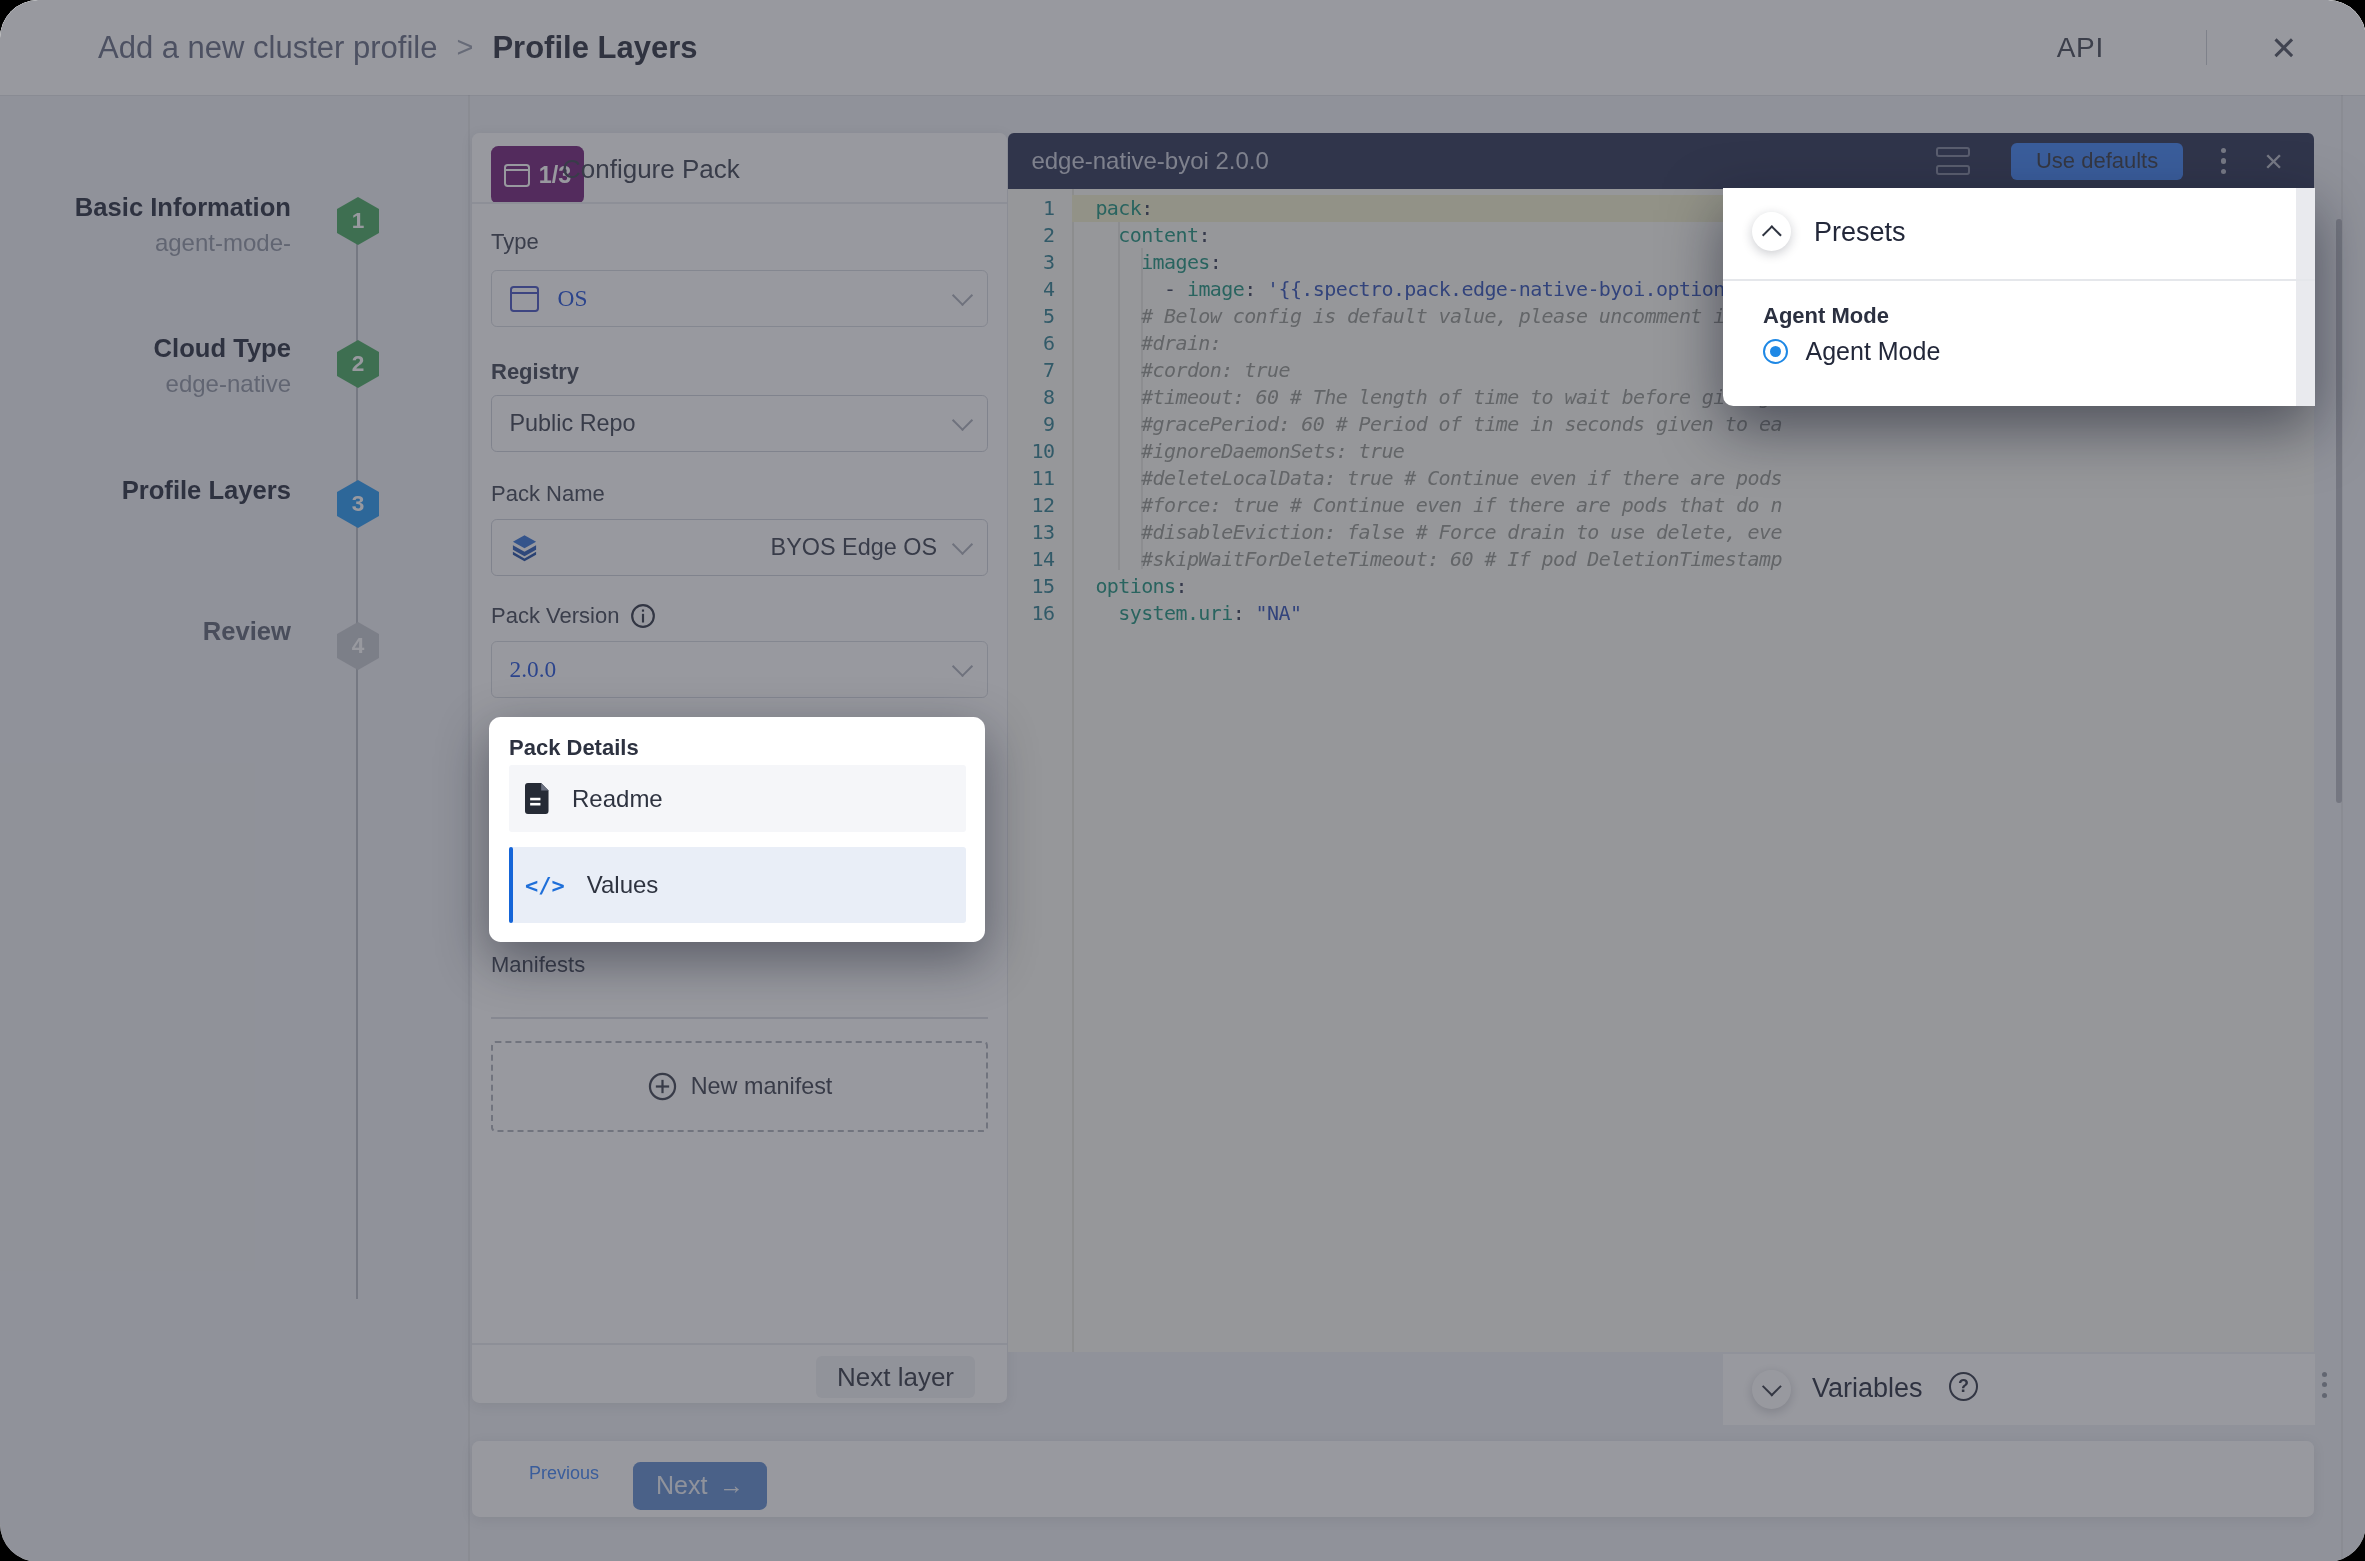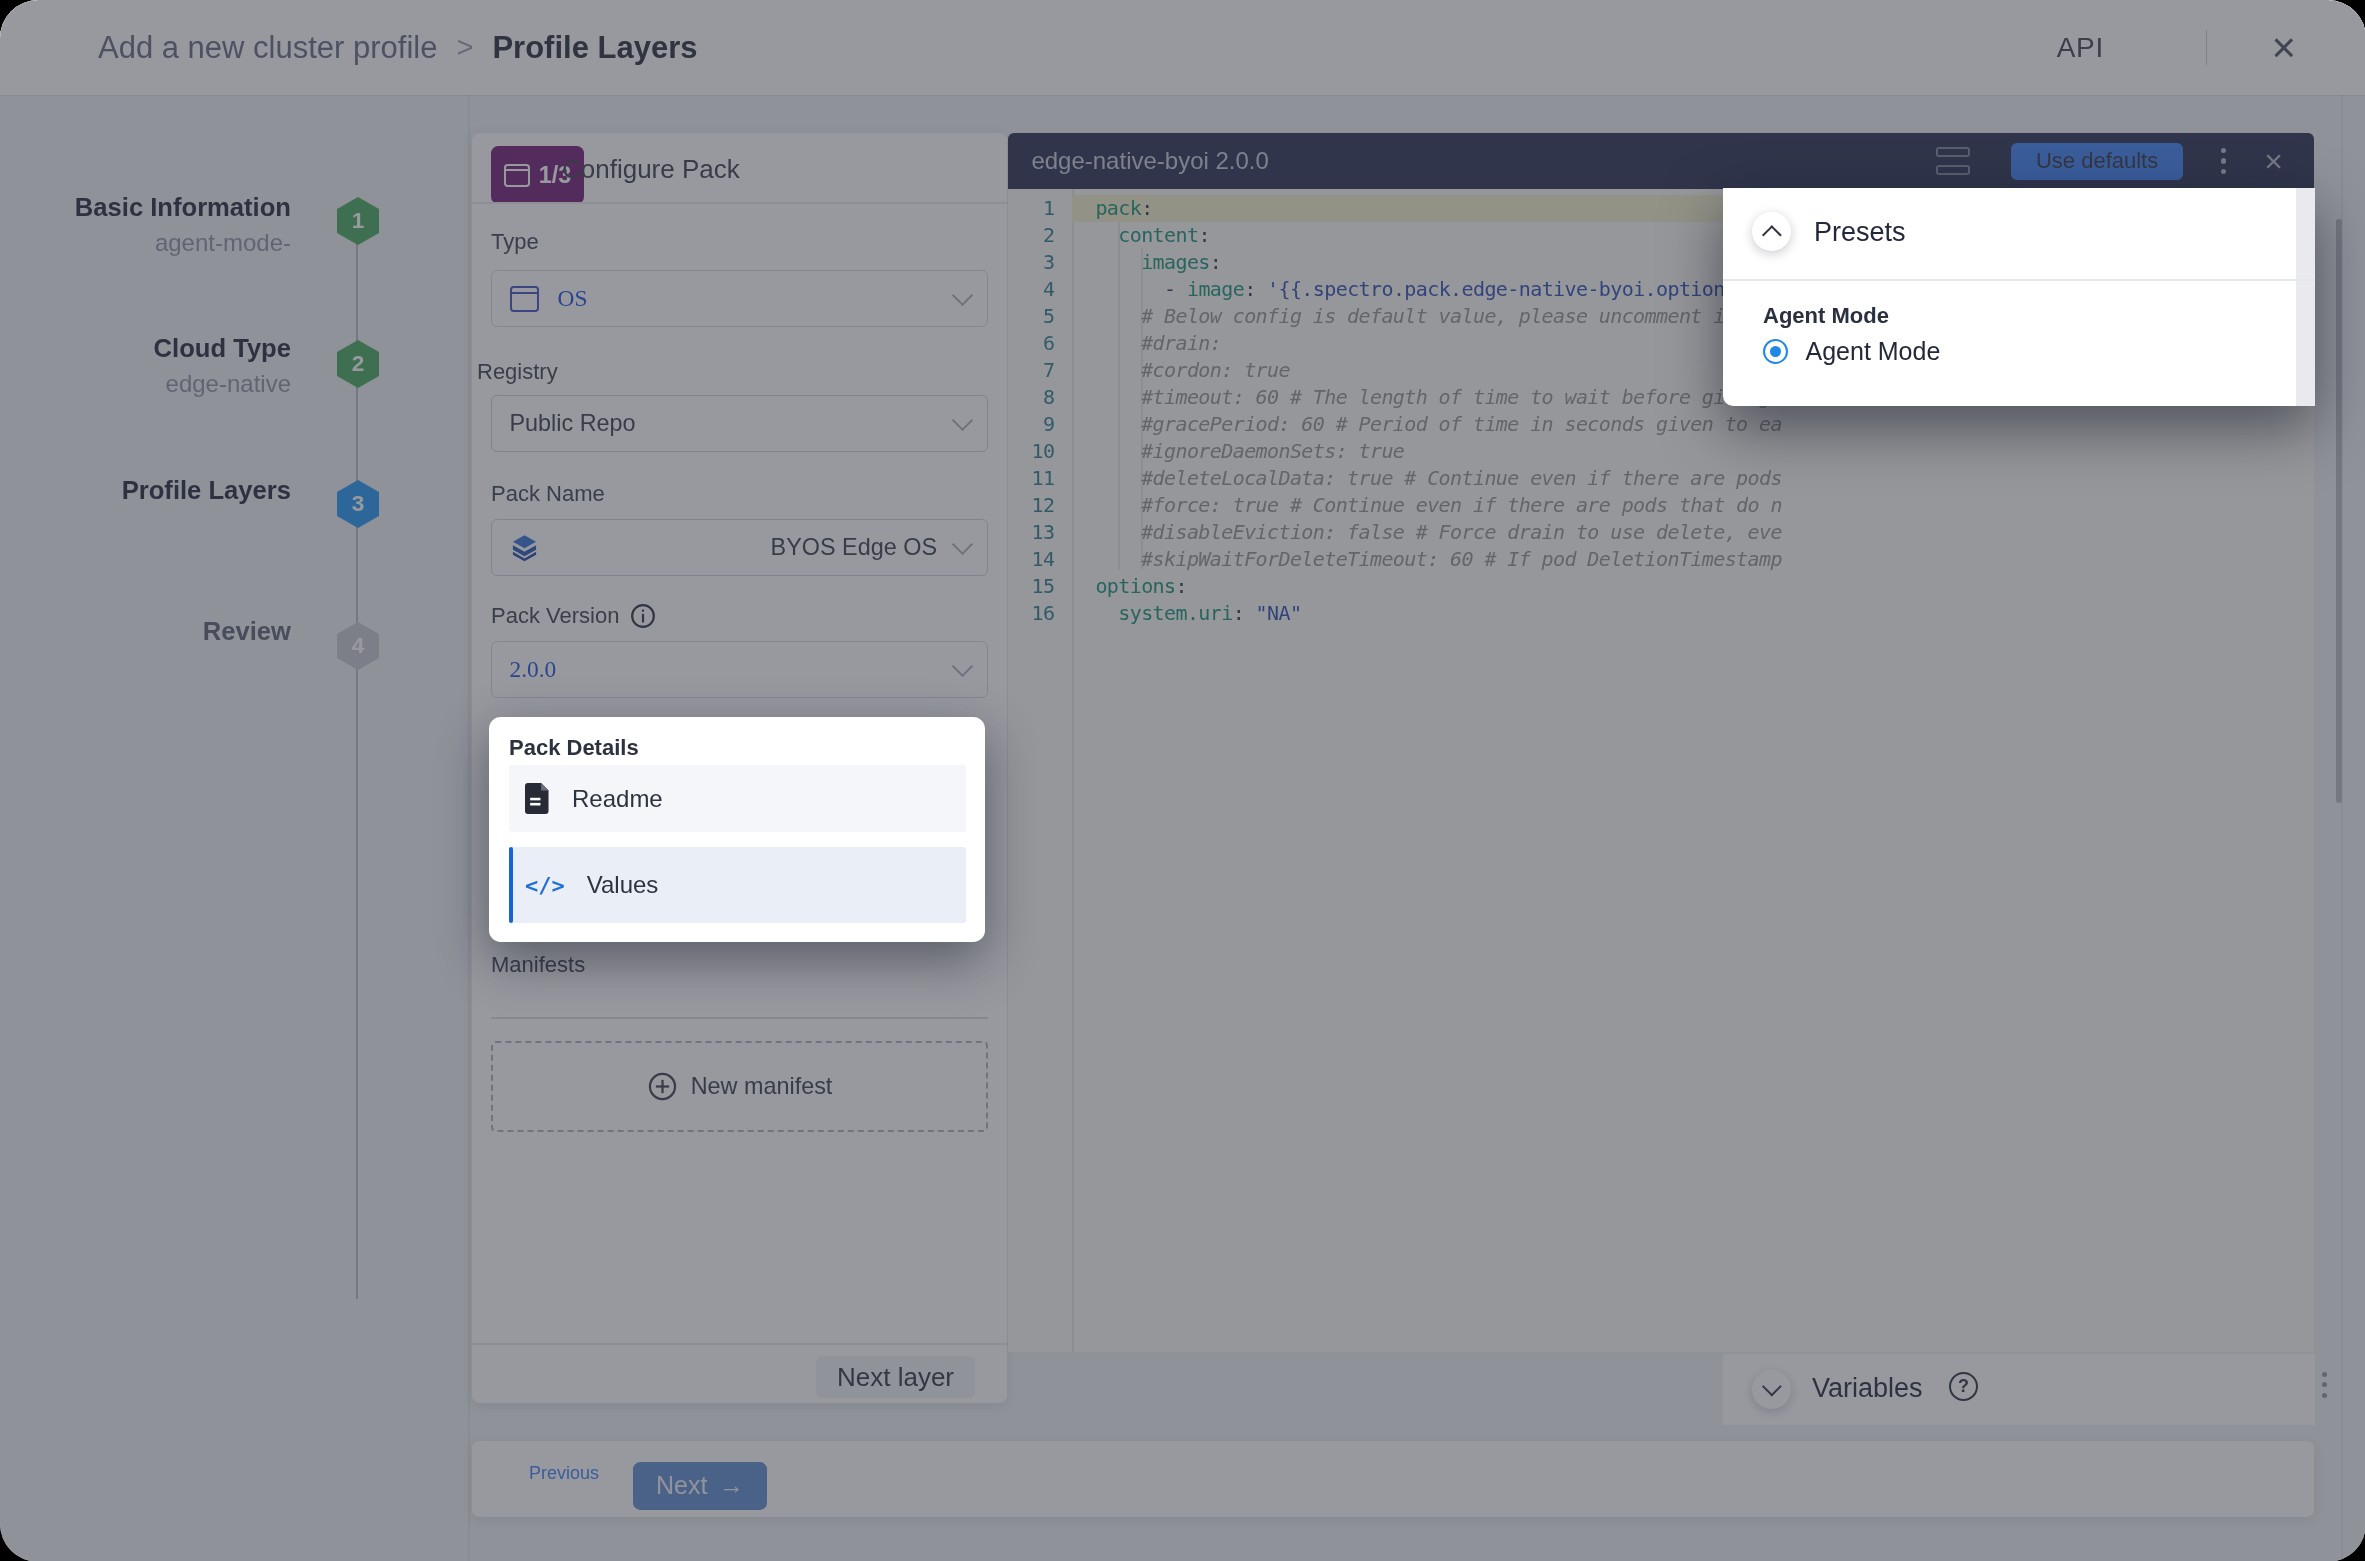--- a/index.html
+++ b/index.html
@@ -160,21 +160,21 @@
     <div class="cfg-title">Configure Pack</div>
     <div class="hdiv" style="top:69px;"></div>
 
     <div class="fld-label" style="left:19px;top:96px;">Type</div>
     <div class="dd disabled" style="top:137px;">
       <span class="os-ico"></span>
       <span class="dd-text ghost">OS</span>
       <span class="caret"></span>
     </div>
 
-    <div class="fld-label" style="left:5px;top:226px;">Registry</div>
+    <div class="fld-label" style="left:19px;top:226px;font-weight:bold;">Registry</div>
     <div class="dd" style="top:262px;">
       <span class="dd-text">Public Repo</span>
       <span class="caret"></span>
     </div>
 
     <div class="fld-label" style="left:19px;top:348px;">Pack Name</div>
     <div class="dd" style="top:386px;">
       <svg width="29" height="29" viewBox="0 0 40 40" style="margin-right:14.6px;flex:none;">
         <path d="M20 3 L36 12 L20 21 L4 12 Z" fill="#2f6fd6"></path>
         <path d="M4 17 L20 26 L36 17 L36 23 L20 32 L4 23 Z" fill="#2456b4"></path>

